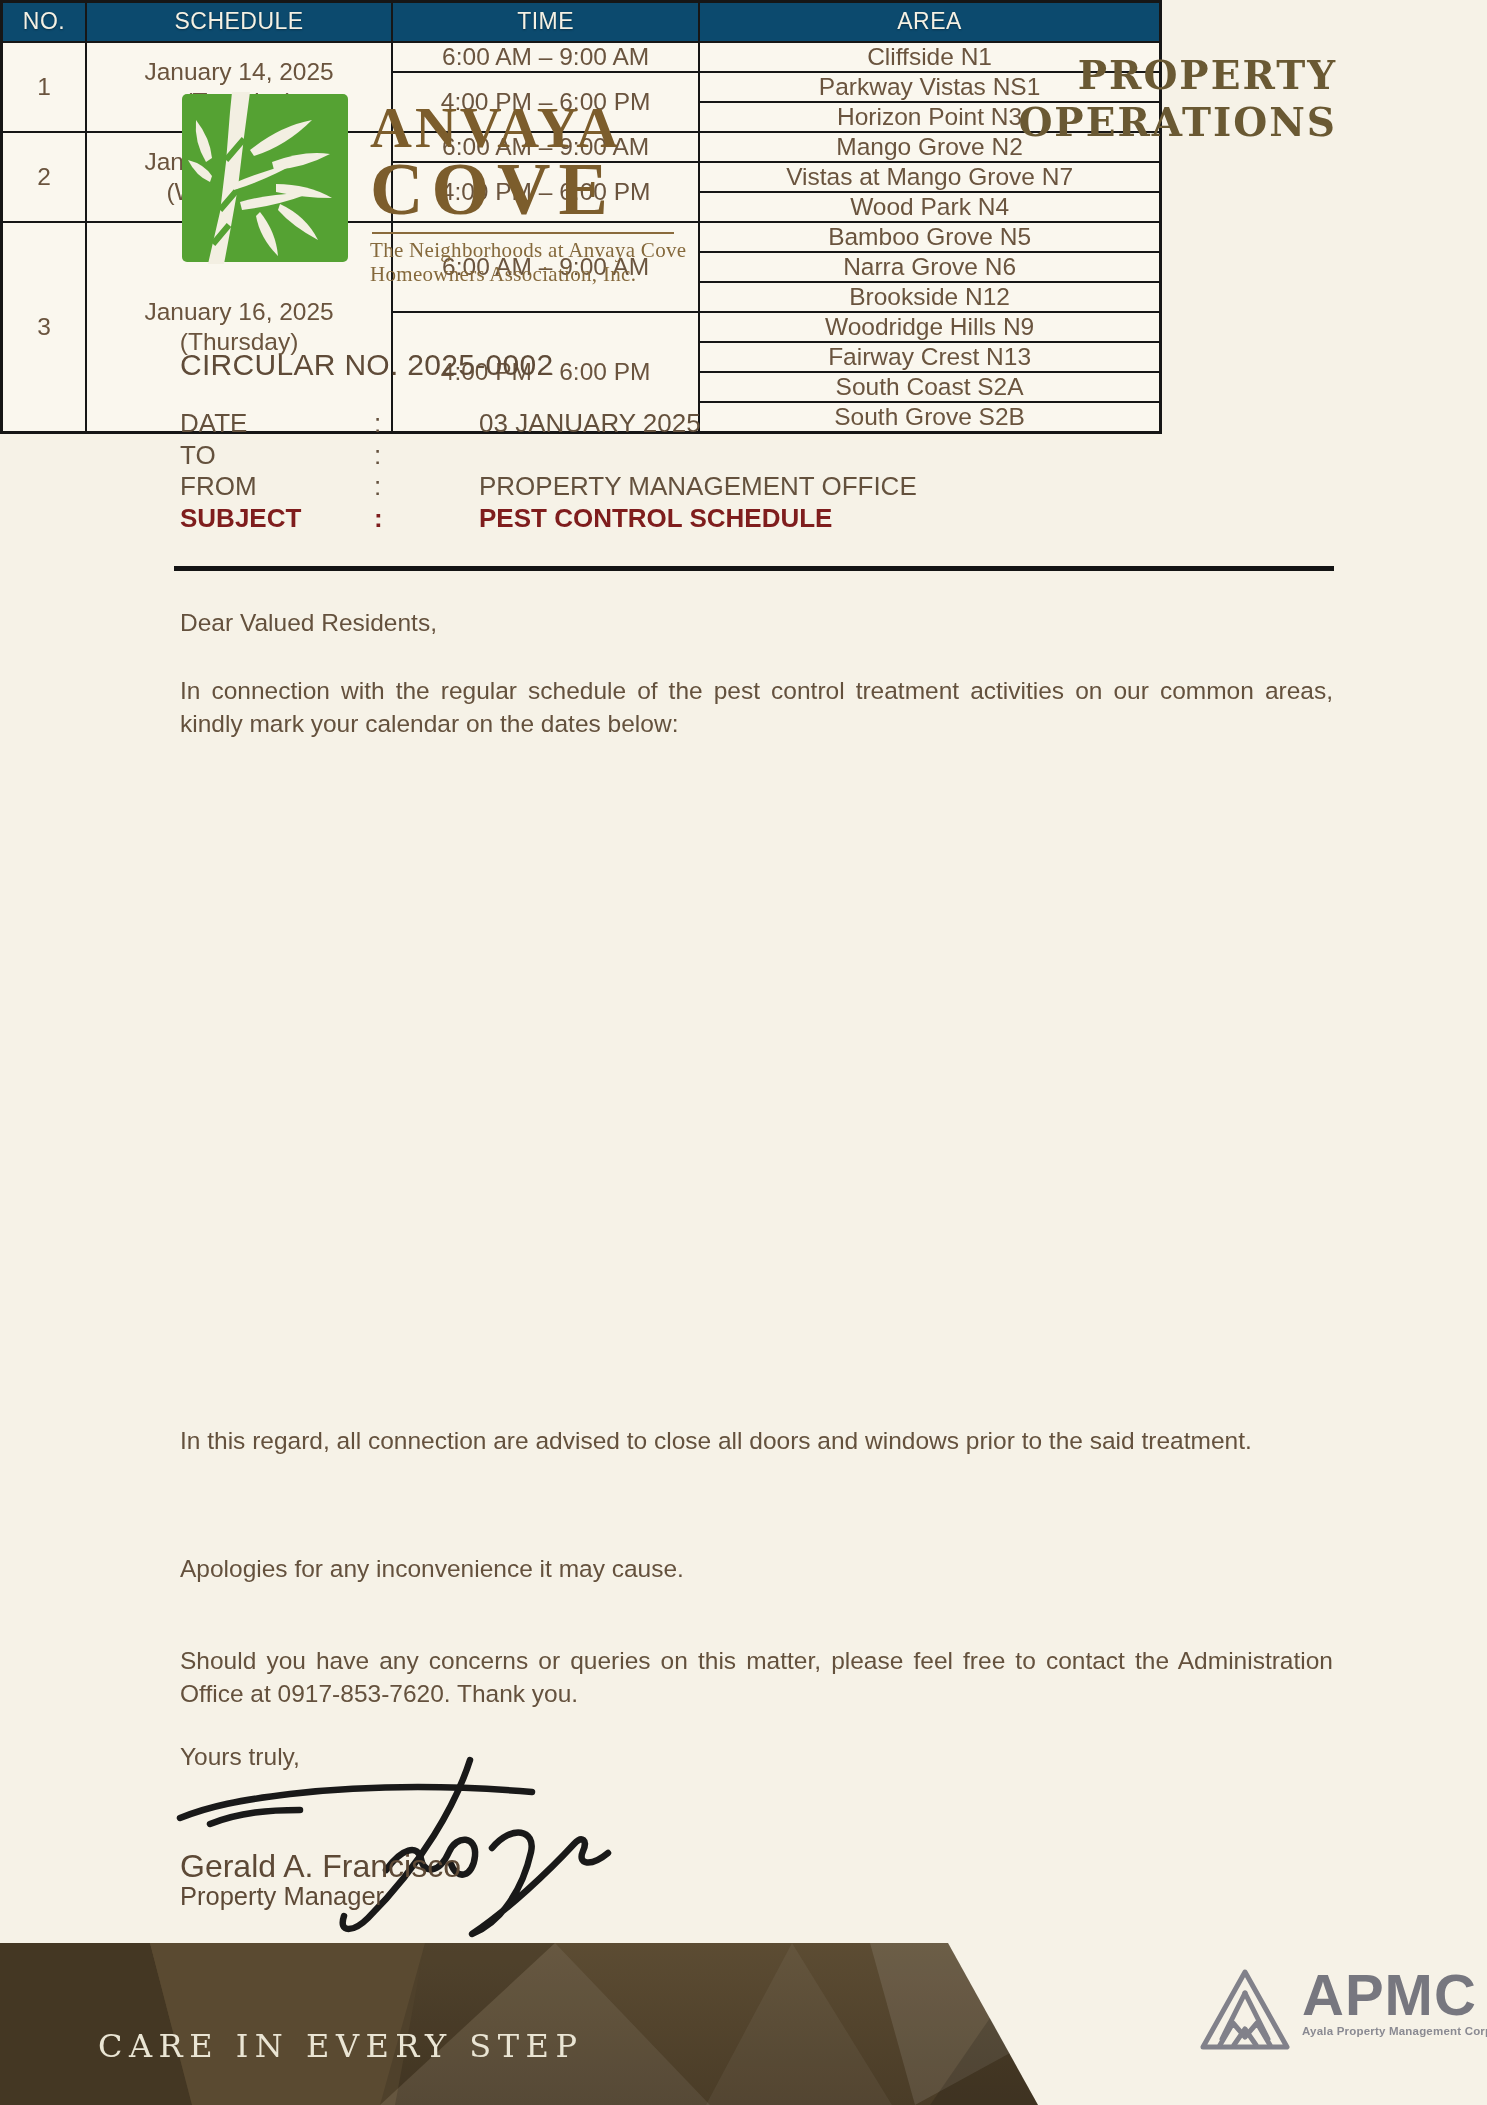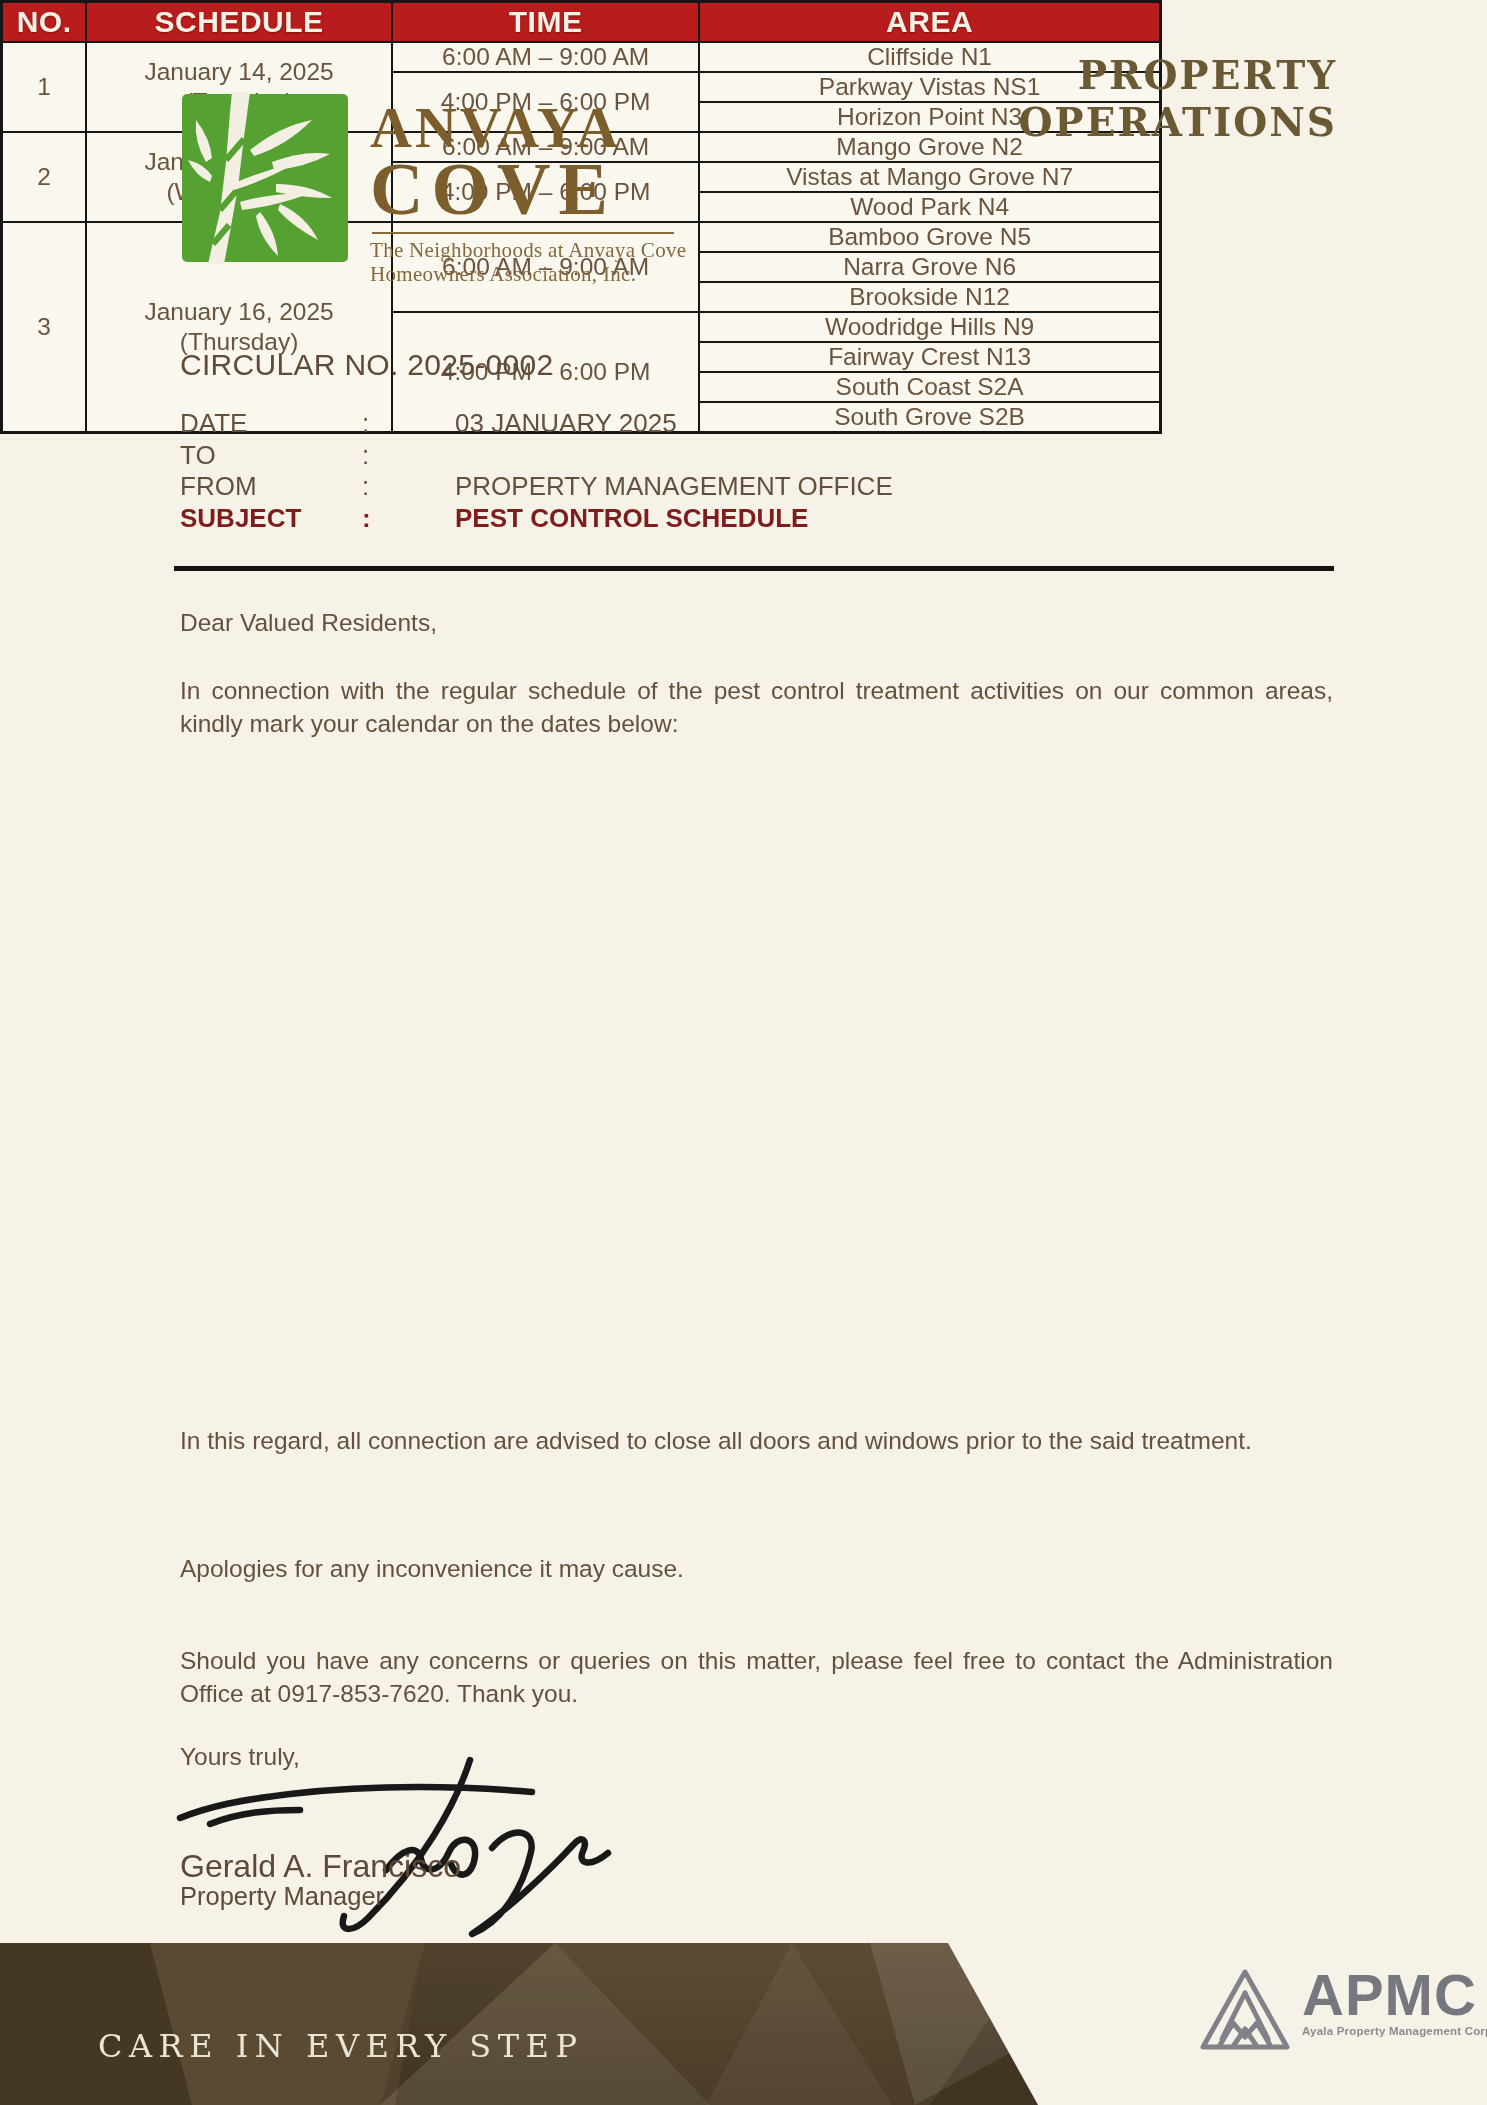--- a/index.html
+++ b/index.html
@@ -30,21 +30,21 @@
   }
   .dept-header{
     right:150px;top:52px;text-align:right;
     font-family:"DejaVu Serif","Liberation Serif",serif;font-weight:bold;
     font-size:39px;line-height:47px;letter-spacing:2px;color:#6a5933;
   }
 
   
   .circular-no{left:180px;top:348px;font-size:30px;letter-spacing:0.3px;color:#5f4b38;}
   .meta-block{left:180px;top:408px;font-size:26px;color:#64513d;}
-  .meta-row{display:grid;grid-template-columns:182px 93px auto;height:31.5px;align-items:baseline;}
+  .meta-row{display:grid;grid-template-columns:182px 93px auto;height:31.5px;align-items:baseline;gap:12px;}
   .meta-row.bold{font-weight:bold;color:#7f1d1d;}
   .rule{left:174px;top:566px;width:1160px;height:5px;background:#141414;}
 
   
   .bodytext{left:180px;width:1153px;font-size:24.5px;line-height:33px;color:#64513d;}
   .just{text-align:justify;}
   .salutation{top:606px;}
   .intro{top:674px;}
   .para1{top:1424px;}
   .para2{top:1552px;}
@@ -52,22 +52,22 @@
   .valediction{top:1740px;}
 
   
   .sched{
     left:179px;top:776px;border-collapse:collapse;table-layout:fixed;
     width:1162px;font-size:24.5px;color:#6a543e;
     border:3px solid #161616;
   }
   .sched th,.sched td{border:2px solid #161616;text-align:center;vertical-align:middle;padding:0 4px;}
   .sched th{
-    background:#b91c1c;color:#f5f1e4;height:40px;font-weight:bold;
-    font-size:30px;letter-spacing:0.5px;text-shadow:0 1px 2px rgba(0,0,0,0.35);
+    background:#0c4a6e;color:#f5f1e4;height:40px;font-weight:normal;
+    font-size:23px;letter-spacing:0.5px;text-shadow:0 1px 2px rgba(0,0,0,0.35);
   }
   .sched td{height:28px;background:#faf7ee;}
   .col-no{width:7.3%;}
   .col-sched{width:26.4%;}
   .col-time{width:26.5%;}
   .col-area{width:39.8%;}
   .two-line span{display:block;line-height:30px;}
 
   
   .sig-name{left:180px;top:1848px;font-size:32px;color:#5d4936;}

